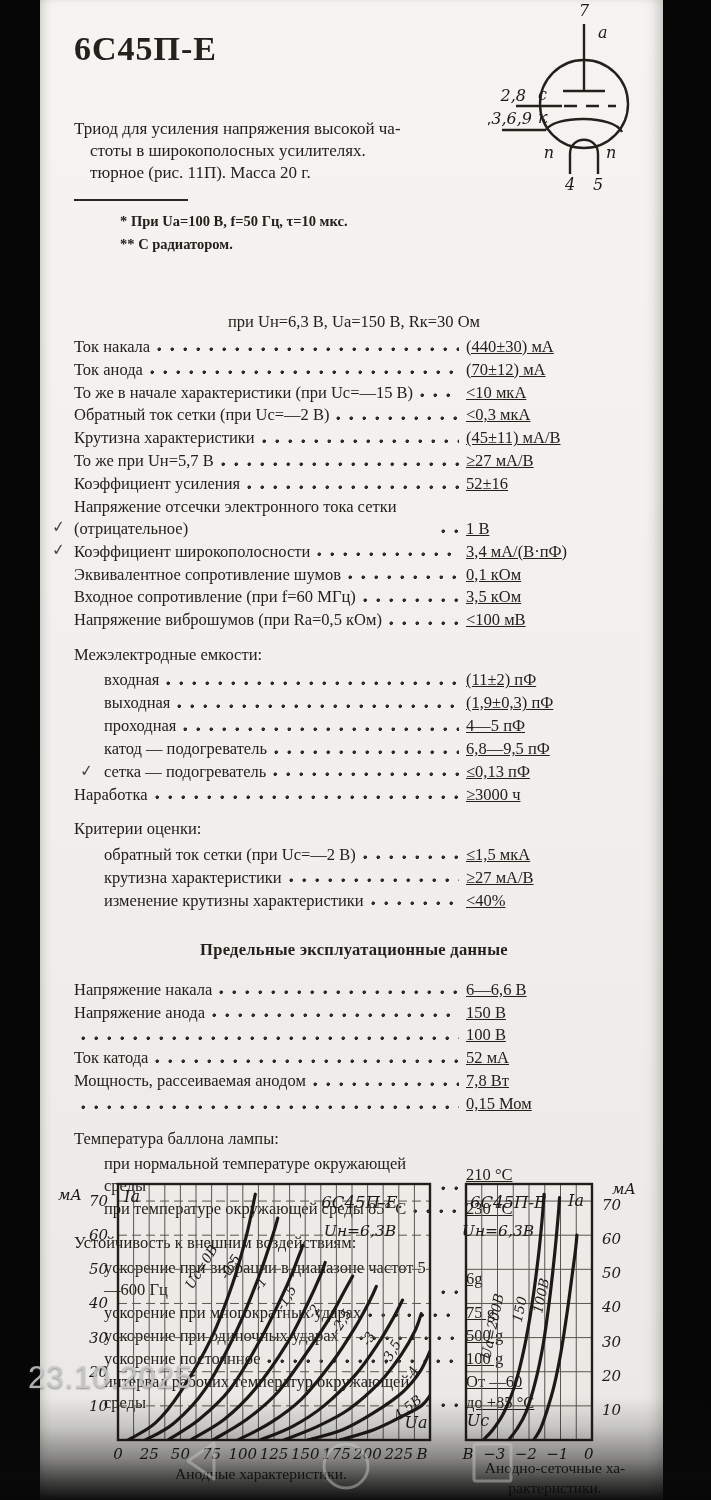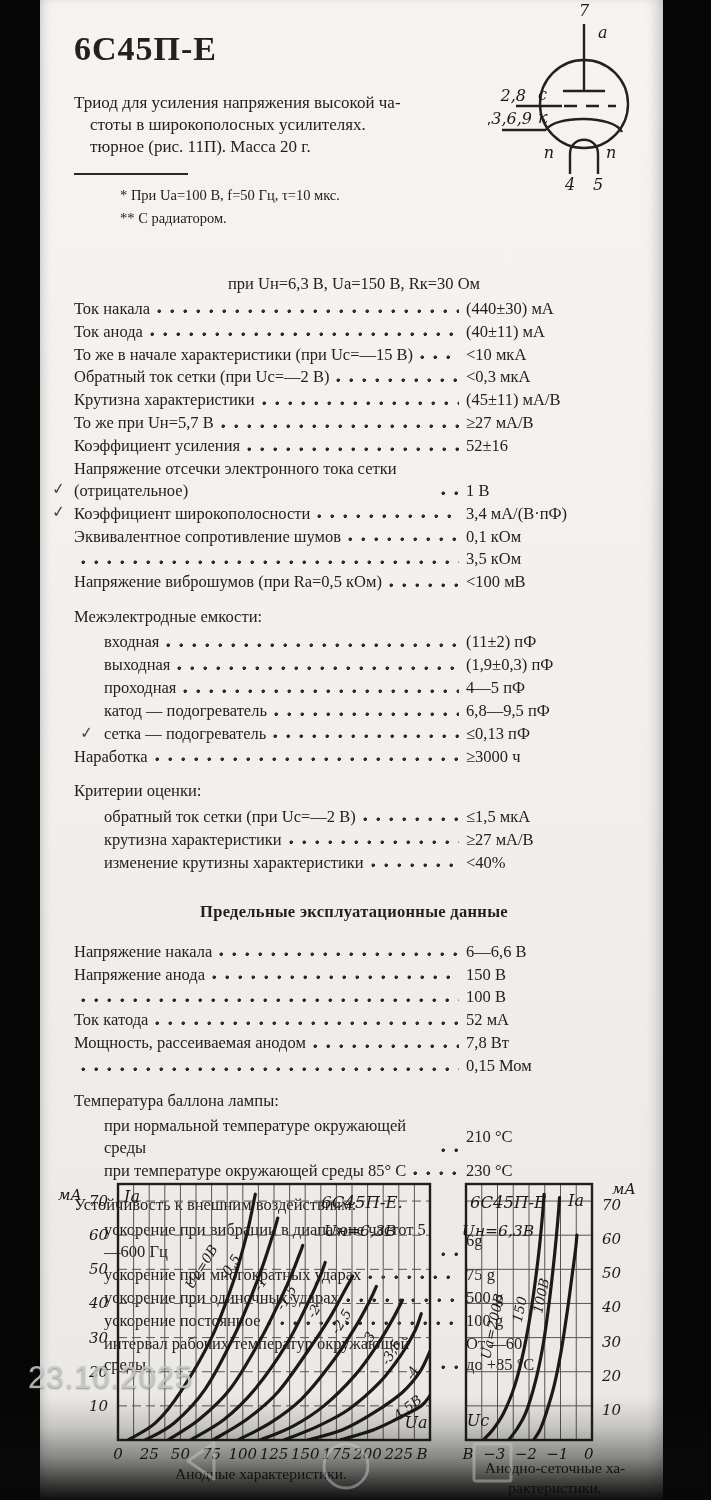--- a/index.html
+++ b/index.html
@@ -4,37 +4,37 @@
 <style>
   html,body{margin:0;padding:0;background:#000;}
   .screen{position:relative;width:711px;height:1500px;background:#060606;overflow:hidden;
           font-family:"Liberation Serif",serif;color:#24211d;}
   .page{position:absolute;left:40px;top:0;width:623px;height:1500px;
         background:linear-gradient(180deg,#f5f4f1 0%,#f0efec 55%,#e9e8e4 100%);
         box-shadow:inset -12px 0 16px -10px rgba(0,0,0,.28), inset 8px 0 14px -10px rgba(0,0,0,.35);}
   .content{position:absolute;left:34px;top:0;width:560px;}
 
   .doc-title{margin-top:30px;font-size:34px;font-weight:bold;letter-spacing:1px;}
-  .intro{margin-top:24px;width:398px;font-size:17px;line-height:1.3;}
+  .intro{margin-top:50px;width:398px;font-size:17px;line-height:1.3;}
   .intro .hang{padding-left:16px;}
   .rule{width:114px;border:0;border-top:2.5px solid #2a2722;margin:15px 0 9px 0;}
-  .footnotes{margin-left:46px;font-size:14.5px;line-height:1.55;}
-
-  .spec-sections{margin-top:44px;font-size:16.5px;line-height:1.3;}
+  .footnotes{margin-left:46px;font-size:14.5px;line-height:1.55;font-weight:bold;}
+
+  .spec-sections{margin-top:56px;font-size:16.5px;line-height:1.3;}
   .spec-group{margin-bottom:13px;}
   .spec-heading{margin:10px 0 4px 0;}
   .spec-heading.center{text-align:center;margin:0 0 3px 0;}
   .spec-heading.center-bold{text-align:center;font-weight:bold;margin:28px 0 18px 0;letter-spacing:.3px;}
   .spec-row{display:flex;align-items:flex-end;position:relative;margin:1.5px 0;}
   .spec-row.indent{padding-left:30px;align-items:center;}
   .spec-row .label{flex:0 1 auto;}
   .spec-row .leader{flex:1 0 18px;height:5px;align-self:flex-end;margin:0 5px 5px 7px;
       background-image:radial-gradient(circle at 2.2px 2.2px,#2e2b28 1.5px,rgba(0,0,0,0) 2px);
       background-size:13px 5px;background-repeat:repeat-x;}
-  .spec-row .value{flex:0 0 168px;padding-left:2px;white-space:pre-line;}
+  .spec-row .value{flex:0 0 168px;padding-left:2px;white-space:pre-line;text-decoration:underline;}
   .check{position:absolute;left:-22px;bottom:1px;font-size:16px;color:#45423c;transform:rotate(-6deg);}
   .spec-row.indent .check{left:6px;}
 
   .tube{position:absolute;left:448px;top:2px;}
 
   .chart{position:absolute;}
   #chart-left{left:50px;top:1168px;}
   #chart-right{left:450px;top:1168px;}
   .caption{position:absolute;font-size:15.5px;line-height:1.32;text-align:center;z-index:3;}
   .caption-left{left:128px;top:1464px;width:266px;}
@@ -71,21 +71,21 @@
           <div class="spec-group">
             <div class="spec-heading center">при Uн=6,3 В, Uа=150 В, Rк=30 Ом</div>
             <div class="spec-row">
               <span class="label">Ток накала</span>
               <span class="leader"></span>
               <span class="value">(440±30) мА</span>
             </div>
             <div class="spec-row">
               <span class="label">Ток анода</span>
               <span class="leader"></span>
-              <span class="value">(40±11) мА</span>
+              <span class="value">(70±12) мА</span>
             </div>
             <div class="spec-row">
               <span class="label">То же в начале характеристики (при Uс=—15 В)</span>
               <span class="leader"></span>
               <span class="value">&lt;10 мкА</span>
             </div>
             <div class="spec-row">
               <span class="label">Обратный ток сетки (при Uс=—2 В)</span>
               <span class="leader"></span>
               <span class="value">&lt;0,3 мкА</span>
@@ -116,20 +116,21 @@
               <span class="label">Коэффициент широкополосности</span>
               <span class="leader"></span>
               <span class="value">3,4 мА/(В·пФ)</span>
             </div>
             <div class="spec-row">
               <span class="label">Эквивалентное сопротивление шумов</span>
               <span class="leader"></span>
               <span class="value">0,1 кОм</span>
             </div>
             <div class="spec-row">
+              <span class="label">Входное сопротивление (при f=60 МГц)</span>
               <span class="leader"></span>
               <span class="value">3,5 кОм</span>
             </div>
             <div class="spec-row">
               <span class="label">Напряжение виброшумов (при Rа=0,5 кОм)</span>
               <span class="leader"></span>
               <span class="value">&lt;100 мВ</span>
             </div>
           </div>
           <div class="spec-group">

